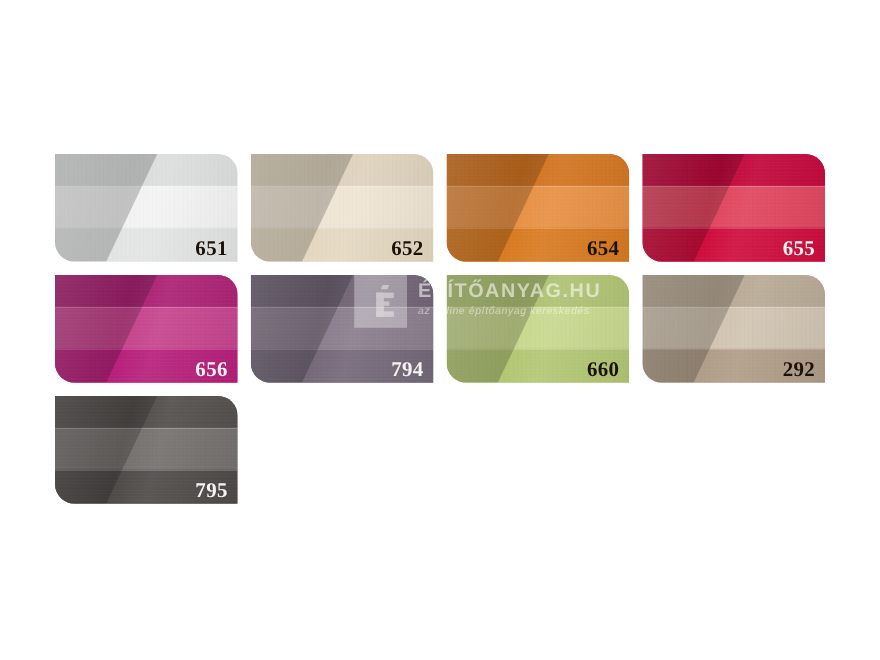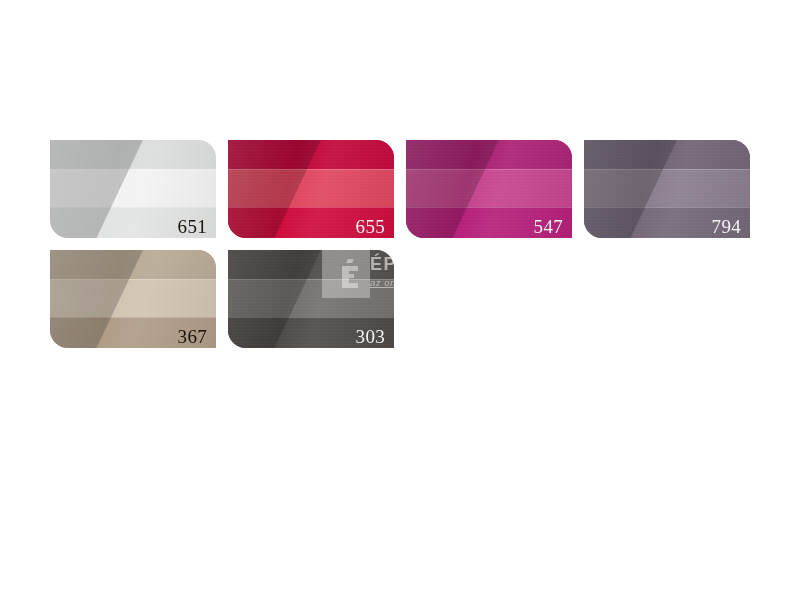--- a/index.html
+++ b/index.html
@@ -8,21 +8,21 @@
     font-family:"Liberation Serif", serif;
   }
   #stage{position:relative;width:800px;height:600px;background:#ffffff;}
 
   #swatch-grid{
     position:absolute;left:50px;top:140px;
     width:700px;height:318px;
     display:grid;
     grid-template-columns:repeat(4,166px);
     grid-template-rows:repeat(3,98px);
-    column-gap:12px;row-gap:12px;
+    column-gap:12px;row-gap:12px;font-weight:bold;
   }
 
   .swatch{
     position:relative;
     width:166px;height:98px;
     border-radius:0 18px 0 18px;
     overflow:hidden;
     isolation:isolate;
   }
 
@@ -98,33 +98,32 @@
   }
   #wm-logo .e-bar3{
     position:absolute;left:20px;top:33px;width:16px;height:5px;
     background:rgba(255,255,255,.93);
   }
   #wm-logo .e-accent{
     position:absolute;left:25px;top:9px;width:6px;height:4px;
     background:rgba(255,255,255,.93);
     transform:skewX(-22deg);
   }
-  #wm-text{margin-left:0;padding-top:5px;}
+  #wm-text{margin-left:10px;padding-top:5px;}
   #wm-title{
     font-family:"Liberation Sans", sans-serif;
     font-weight:bold;font-size:18px;letter-spacing:1.4px;
     color:rgba(255,255,255,.90);
     line-height:1.05;
   }
   #wm-sub{
     font-family:"Liberation Sans", sans-serif;
     font-style:italic;font-size:9.5px;letter-spacing:.55px;
     color:rgba(255,255,255,.80);
     margin-top:3px;
-    text-decoration:underline;
   }
 </style>
 </head>
 <body>
 
 <div id="stage">
 
   <div id="swatch-grid">
       <div class="swatch">
         <div class="sw-base" style="background: rgb(233, 234, 234);"></div>
@@ -134,20 +133,48 @@
           <div class="band band-bot" style="background: rgb(227, 229, 228);"></div>
           <div class="hairline" style="top: 30%;"></div>
           <div class="hairline" style="top: 68%;"></div>
         </div>
         <div class="sw-texture"></div>
         <div class="sw-diagonal"></div>
         <div class="sw-sheen"></div>
         <div class="sw-number num-dark">651</div>
       </div>
       <div class="swatch">
+        <div class="sw-base" style="background: rgb(232, 221, 201);"></div>
+        <div class="sw-bands">
+          <div class="band band-top" style="background: rgb(222, 210, 188);"></div>
+          <div class="band band-mid" style="background: rgb(239, 229, 212);"></div>
+          <div class="band band-bot" style="background: rgb(228, 216, 193);"></div>
+          <div class="hairline" style="top: 30%;"></div>
+          <div class="hairline" style="top: 68%;"></div>
+        </div>
+        <div class="sw-texture"></div>
+        <div class="sw-diagonal"></div>
+        <div class="sw-sheen"></div>
+        <div class="sw-number num-dark">652</div>
+      </div>
+      <div class="swatch">
+        <div class="sw-base" style="background: rgb(224, 125, 34);"></div>
+        <div class="sw-bands">
+          <div class="band band-top" style="background: rgb(210, 115, 31);"></div>
+          <div class="band band-mid" style="background: rgb(232, 144, 67);"></div>
+          <div class="band band-bot" style="background: rgb(217, 122, 32);"></div>
+          <div class="hairline" style="top: 30%;"></div>
+          <div class="hairline" style="top: 68%;"></div>
+        </div>
+        <div class="sw-texture"></div>
+        <div class="sw-diagonal"></div>
+        <div class="sw-sheen"></div>
+        <div class="sw-number num-dark">654</div>
+      </div>
+      <div class="swatch">
         <div class="sw-base" style="background: rgb(216, 15, 60);"></div>
         <div class="sw-bands">
           <div class="band band-top" style="background: rgb(194, 6, 58);"></div>
           <div class="band band-mid" style="background: rgb(224, 69, 94);"></div>
           <div class="band band-bot" style="background: rgb(207, 12, 60);"></div>
           <div class="hairline" style="top: 30%;"></div>
           <div class="hairline" style="top: 68%;"></div>
         </div>
         <div class="sw-texture"></div>
         <div class="sw-diagonal"></div>
@@ -159,63 +186,77 @@
         <div class="sw-bands">
           <div class="band band-top" style="background: rgb(171, 32, 115);"></div>
           <div class="band band-mid" style="background: rgb(198, 67, 141);"></div>
           <div class="band band-bot" style="background: rgb(183, 31, 122);"></div>
           <div class="hairline" style="top: 30%;"></div>
           <div class="hairline" style="top: 68%;"></div>
         </div>
         <div class="sw-texture"></div>
         <div class="sw-diagonal"></div>
         <div class="sw-sheen"></div>
-        <div class="sw-number num-light">547</div>
+        <div class="sw-number num-light">656</div>
       </div>
       <div class="swatch">
         <div class="sw-base" style="background: rgb(125, 111, 128);"></div>
         <div class="sw-bands">
           <div class="band band-top" style="background: rgb(111, 98, 116);"></div>
           <div class="band band-mid" style="background: rgb(138, 125, 141);"></div>
           <div class="band band-bot" style="background: rgb(116, 104, 121);"></div>
           <div class="hairline" style="top: 30%;"></div>
           <div class="hairline" style="top: 68%;"></div>
         </div>
         <div class="sw-texture"></div>
         <div class="sw-diagonal"></div>
         <div class="sw-sheen"></div>
         <div class="sw-number num-light">794</div>
       </div>
       <div class="swatch">
+        <div class="sw-base" style="background: rgb(189, 209, 124);"></div>
+        <div class="sw-bands">
+          <div class="band band-top" style="background: rgb(174, 194, 113);"></div>
+          <div class="band band-mid" style="background: rgb(200, 217, 142);"></div>
+          <div class="band band-bot" style="background: rgb(179, 199, 116);"></div>
+          <div class="hairline" style="top: 30%;"></div>
+          <div class="hairline" style="top: 68%;"></div>
+        </div>
+        <div class="sw-texture"></div>
+        <div class="sw-diagonal"></div>
+        <div class="sw-sheen"></div>
+        <div class="sw-number num-dark">660</div>
+      </div>
+      <div class="swatch">
         <div class="sw-base" style="background: rgb(197, 183, 164);"></div>
         <div class="sw-bands">
           <div class="band band-top" style="background: rgb(184, 169, 148);"></div>
           <div class="band band-mid" style="background: rgb(209, 196, 178);"></div>
           <div class="band band-bot" style="background: rgb(176, 157, 136);"></div>
           <div class="hairline" style="top: 30%;"></div>
           <div class="hairline" style="top: 68%;"></div>
         </div>
         <div class="sw-texture"></div>
         <div class="sw-diagonal"></div>
         <div class="sw-sheen"></div>
-        <div class="sw-number num-dark">367</div>
+        <div class="sw-number num-dark">292</div>
       </div>
       <div class="swatch">
         <div class="sw-base" style="background: rgb(94, 90, 87);"></div>
         <div class="sw-bands">
           <div class="band band-top" style="background: rgb(81, 77, 75);"></div>
           <div class="band band-mid" style="background: rgb(115, 112, 109);"></div>
           <div class="band band-bot" style="background: rgb(78, 74, 72);"></div>
           <div class="hairline" style="top: 30%;"></div>
           <div class="hairline" style="top: 68%;"></div>
         </div>
         <div class="sw-texture"></div>
         <div class="sw-diagonal"></div>
         <div class="sw-sheen"></div>
-        <div class="sw-number num-light">303</div>
+        <div class="sw-number num-light">795</div>
       </div>
     </div>
 
   <div id="watermark">
     <div id="wm-logo">
       <span class="e-accent"></span>
       <span class="e-stem"></span>
       <span class="e-bar1"></span>
       <span class="e-bar2"></span>
       <span class="e-bar3"></span>

